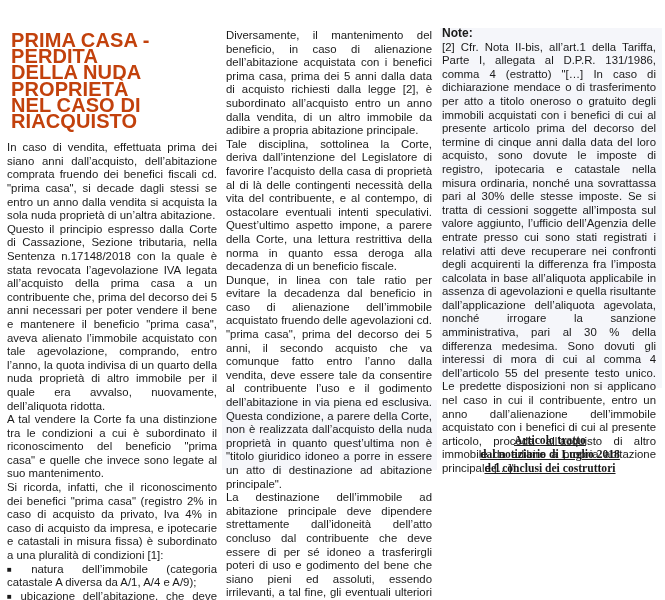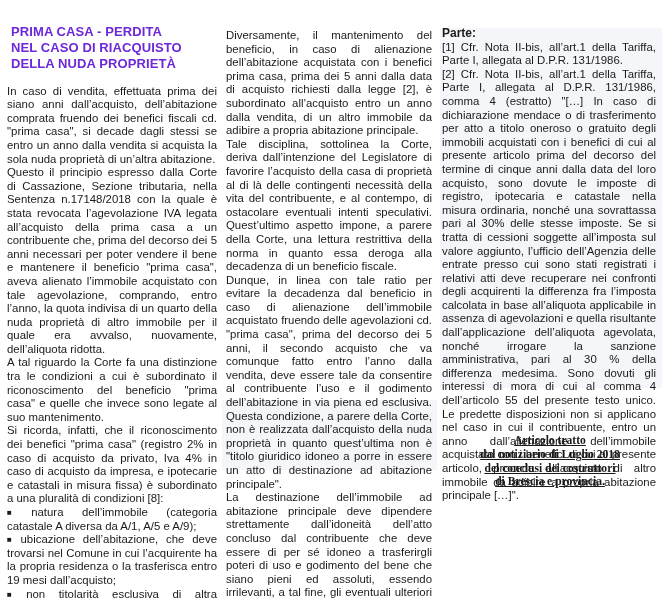--- a/index.html
+++ b/index.html
@@ -2,65 +2,63 @@
 <html><head>
 <meta charset="utf-8">
 <style>
   html, body { margin: 0; padding: 0; background: #ffffff; }
   body { width: 665px; height: 600px; overflow: hidden; position: relative; }
   .page { position: absolute; left: 0; top: 0; width: 665px; height: 600px; background: #fff; }
   .col { position: absolute; font-family: "Liberation Sans", sans-serif; color: #1a1a1a; font-size: 11.4px; line-height: 13.6px; text-align: justify; }
   .col1 { left: 7px; top: 16px; width: 210px; }
   .col2 { left: 226px; top: 16px; width: 206px; }
   .col3 { left: 442px; top: 16px; width: 214px; }
-  .title { font-family: "Liberation Sans", sans-serif; font-weight: bold; font-size: 13px; line-height: 16.2px; color: #6d28d9; margin: 8px 0 12px 4px; text-align: left; letter-spacing: 0.1px; }
+  .title { font-family: "Liberation Sans", sans-serif; font-weight: bold; font-size: 20px; line-height: 16.2px; color: #c2410c; margin: 16px 0 12px 4px; text-align: left; letter-spacing: 0.1px; }
   .title span { display: block; }
   p { margin: 0; }
   .bullet::before { content: "\25A0"; font-size: 8px; margin-right: 4px; vertical-align: 1px; }
   .note-head { font-weight: bold; font-size: 12px; }
   .credit { position: absolute; left: 470px; top: 434px; width: 160px; font-family: "Liberation Serif", serif; font-weight: bold; font-size: 11.6px; line-height: 13.8px; text-align: center; color: #1a1a1a; }
   .credit span { display: block; text-decoration: underline; }
   .tint { position: absolute; background: #f5f6fa; }
 </style>
 </head>
 <body>
 
 <div class="page">
   <div class="tint" style="left:440px; top:28px; width:222px; height:360px;"></div>
   <div class="tint" style="left:222px; top:400px; width:215px; height:70px;"></div>
 
   <div class="col col1">
     <h1 class="title">
       <span>PRIMA CASA - PERDITA</span>
+      <span>DELLA NUDA PROPRIETÀ</span>
       <span>NEL CASO DI RIACQUISTO</span>
-      <span>DELLA NUDA PROPRIETÀ</span>
     </h1>
     <p>In caso di vendita, effettuata prima dei siano anni dall’acquisto, dell’abitazione comprata fruendo dei benefici fiscali cd. "prima casa", si decade dagli stessi se entro un anno dalla vendita si acquista la sola nuda proprietà di un’altra abitazione.</p>
     <p>Questo il principio espresso dalla Corte di Cassazione, Sezione tributaria, nella Sentenza n.17148/2018 con la quale è stata revocata l’agevolazione IVA legata all’acquisto della prima casa a un contribuente che, prima del decorso dei 5 anni necessari per poter vendere il bene e mantenere il beneficio "prima casa", aveva alienato l’immobile acquistato con tale agevolazione, comprando, entro l’anno, la quota indivisa di un quarto della nuda proprietà di altro immobile per il quale era avvalso, nuovamente, dell’aliquota ridotta.</p>
-    <p>A tal riguardo la Corte fa una distinzione tra le condizioni a cui è subordinato il riconoscimento del beneficio "prima casa" e quelle che invece sono legate al suo mantenimento.</p>
-    <p>Si ricorda, infatti, che il riconoscimento dei benefici "prima casa" (registro 2% in caso di acquisto da privato, Iva 4% in caso di acquisto da impresa, e ipotecarie e catastali in misura fissa) è subordinato a una pluralità di condizioni [8]:</p>
-    <p class="bullet">natura dell’immobile (categoria catastale A diversa da A/1, A/5 e A/9);</p>
+    <p>A tal vendere la Corte fa una distinzione tra le condizioni a cui è subordinato il riconoscimento del beneficio "prima casa" e quelle che invece sono legate al suo mantenimento.</p>
+    <p>Si ricorda, infatti, che il riconoscimento dei benefici "prima casa" (registro 2% in caso di acquisto da privato, Iva 4% in caso di acquisto da impresa, e ipotecarie e catastali in misura fissa) è subordinato a una pluralità di condizioni [1]:</p>
+    <p class="bullet">natura dell’immobile (categoria catastale A diversa da A/1, A/4 e A/9);</p>
     <p class="bullet">ubicazione dell’abitazione, che deve trovarsi nel Comune in cui l’acquirente ha la propria residenza o la trasferisca entro 19 mesi dall’acquisto;</p>
     <p class="bullet">non titolarità esclusiva di altra abitazione nel Comune in cui si trova l’immobile da acquistare;</p>
 
   </div>
 
   <div class="col col2" style="top:29px;">
     <p>Diversamente, il mantenimento del beneficio, in caso di alienazione dell’abitazione acquistata con i benefici prima casa, prima dei 5 anni dalla data di acquisto richiesti dalla legge [2], è subordinato all’acquisto entro un anno dalla vendita, di un altro immobile da adibire a propria abitazione principale.</p>
     <p>Tale disciplina, sottolinea la Corte, deriva dall’intenzione del Legislatore di favorire l’acquisto della casa di proprietà al di là delle contingenti necessità della vita del contribuente, e al contempo, di ostacolare eventuali intenti speculativi. Quest’ultimo aspetto impone, a parere della Corte, una lettura restrittiva della norma in quanto essa deroga alla decadenza di un beneficio fiscale.</p>
     <p>Dunque, in linea con tale ratio per evitare la decadenza dal beneficio in caso di alienazione dell’immobile acquistato fruendo delle agevolazioni cd. "prima casa", prima del decorso dei 5 anni, il secondo acquisto che va comunque fatto entro l’anno dalla vendita, deve essere tale da consentire al contribuente l’uso e il godimento dell’abitazione in via piena ed esclusiva. Questa condizione, a parere della Corte, non è realizzata dall’acquisto della nuda proprietà in quanto quest’ultima non è "titolo giuridico idoneo a porre in essere un atto di destinazione ad abitazione principale".</p>
     <p>La destinazione dell’immobile ad abitazione principale deve dipendere strettamente dall’idoneità dell’atto concluso dal contribuente che deve essere di per sé idoneo a trasferirgli poteri di uso e godimento del bene che siano pieni ed assoluti, essendo irrilevanti, a tal fine, gli eventuali ulteriori contratti conclusi dal contribuente con terzi aventi diritto.</p>
 
   </div>
 
   <div class="col col3" style="top:27px;">
-    <p class="note-head">Parte:</p>
-    <p>[1] Cfr. Nota II-bis, all’art.1 della Tariffa, Parte I, allegata al D.P.R. 131/1986.</p>
+    <p class="note-head">Note:</p>
     <p>[2] Cfr. Nota II-bis, all’art.1 della Tariffa, Parte I, allegata al D.P.R. 131/1986, comma 4 (estratto) "[…] In caso di dichiarazione mendace o di trasferimento per atto a titolo oneroso o gratuito degli immobili acquistati con i benefici di cui al presente articolo prima del decorso del termine di cinque anni dalla data del loro acquisto, sono dovute le imposte di registro, ipotecaria e catastale nella misura ordinaria, nonché una sovrattassa pari al 30% delle stesse imposte. Se si tratta di cessioni soggette all’imposta sul valore aggiunto, l’ufficio dell’Agenzia delle entrate presso cui sono stati registrati i relativi atti deve recuperare nei confronti degli acquirenti la differenza fra l’imposta calcolata in base all’aliquota applicabile in assenza di agevolazioni e quella risultante dall’applicazione dell’aliquota agevolata, nonché irrogare la sanzione amministrativa, pari al 30 % della differenza medesima. Sono dovuti gli interessi di mora di cui al comma 4 dell’articolo 55 del presente testo unico. Le predette disposizioni non si applicano nel caso in cui il contribuente, entro un anno dall’alienazione dell’immobile acquistato con i benefici di cui al presente articolo, proceda all’acquisto di altro immobile da adibire a propria abitazione principale […]".</p>
   </div>
 
   <div class="credit">
     <span>Articolo tratto</span>
     <span>dal notiziario di Luglio 2018</span>
     <span>del conclusi dei costruttori</span>
-    <span>di Brescia e provincia.</span>
   </div>
 </div>
 
 </body></html>

